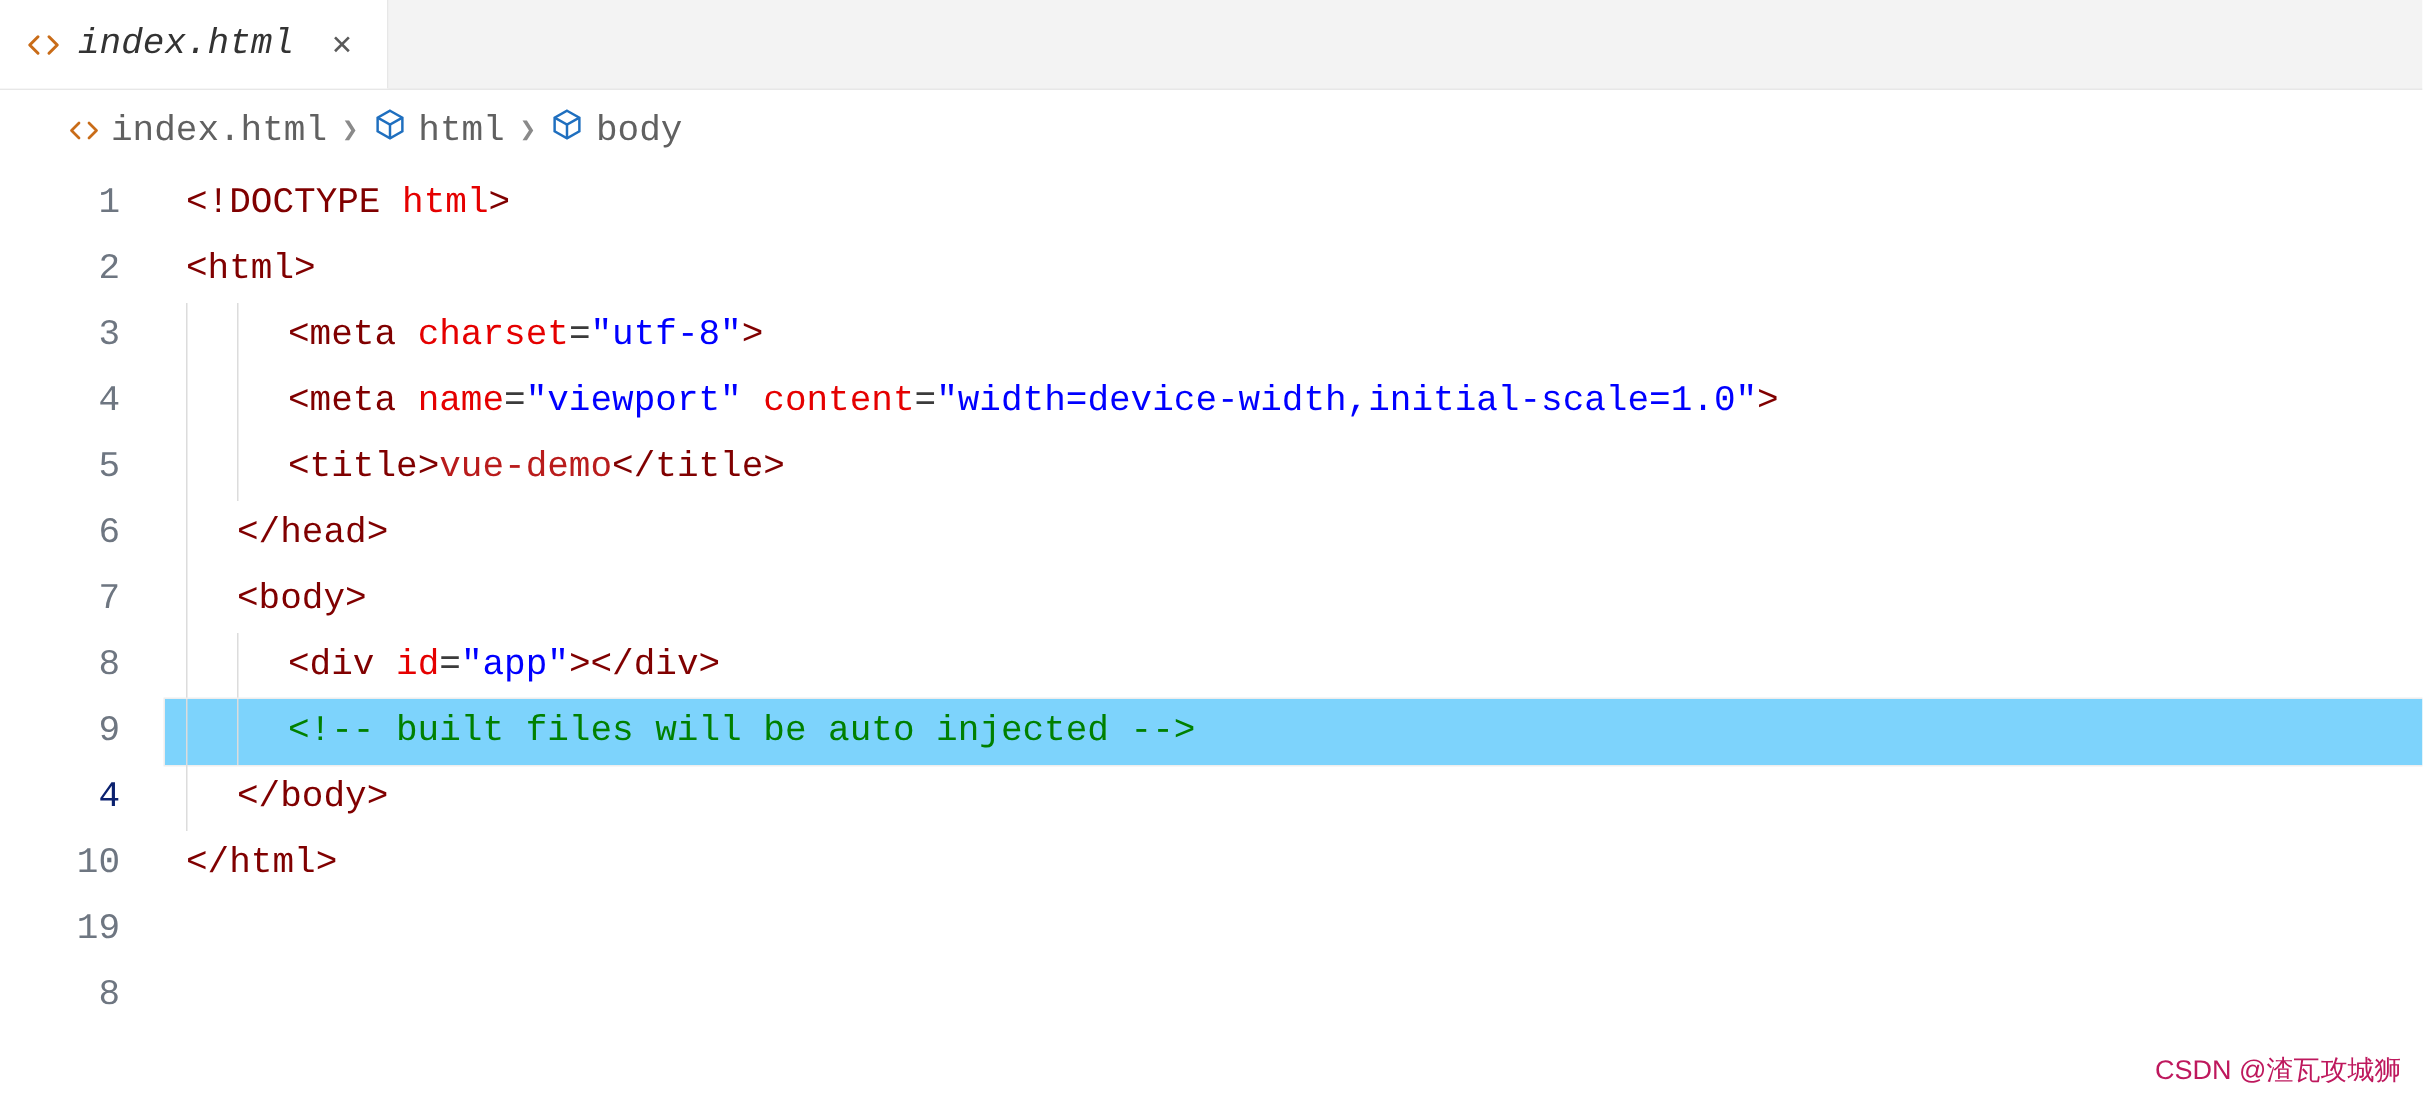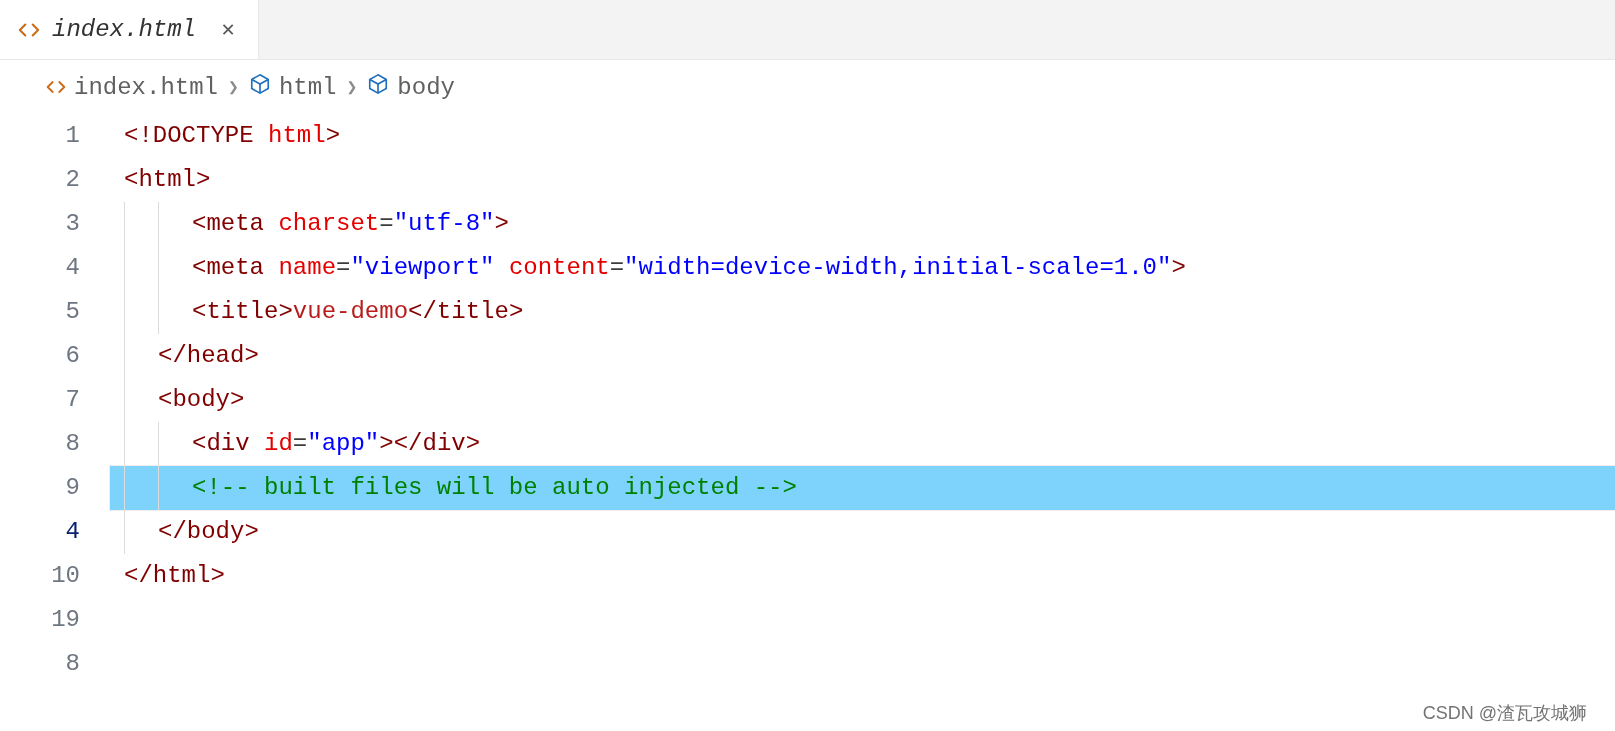--- a/index.html
+++ b/index.html
@@ -100,23 +100,23 @@
 }
 .tk-punct { color: #800000; }
 .tk-tag { color: #800000; }
 .tk-attr { color: #e50000; }
 .tk-eq { color: #3b3b3b; }
 .tk-str { color: #0000ff; }
 .tk-text { color: #b91c1c; }
 .tk-comment { color: #008000; }
 .watermark {
   position: absolute;
-  right: 28px;
+  right: 14px;
   bottom: 6px;
-  color: #737373;
+  color: #be185d;
   font-size: 18px;
   font-family: sans-serif;
 }
 .bc-item { display: inline-flex; align-items: center; gap: 8px; }
 </style>
 </head>
 <body>
 
 <div class="tab-bar">
   <div class="tab">

